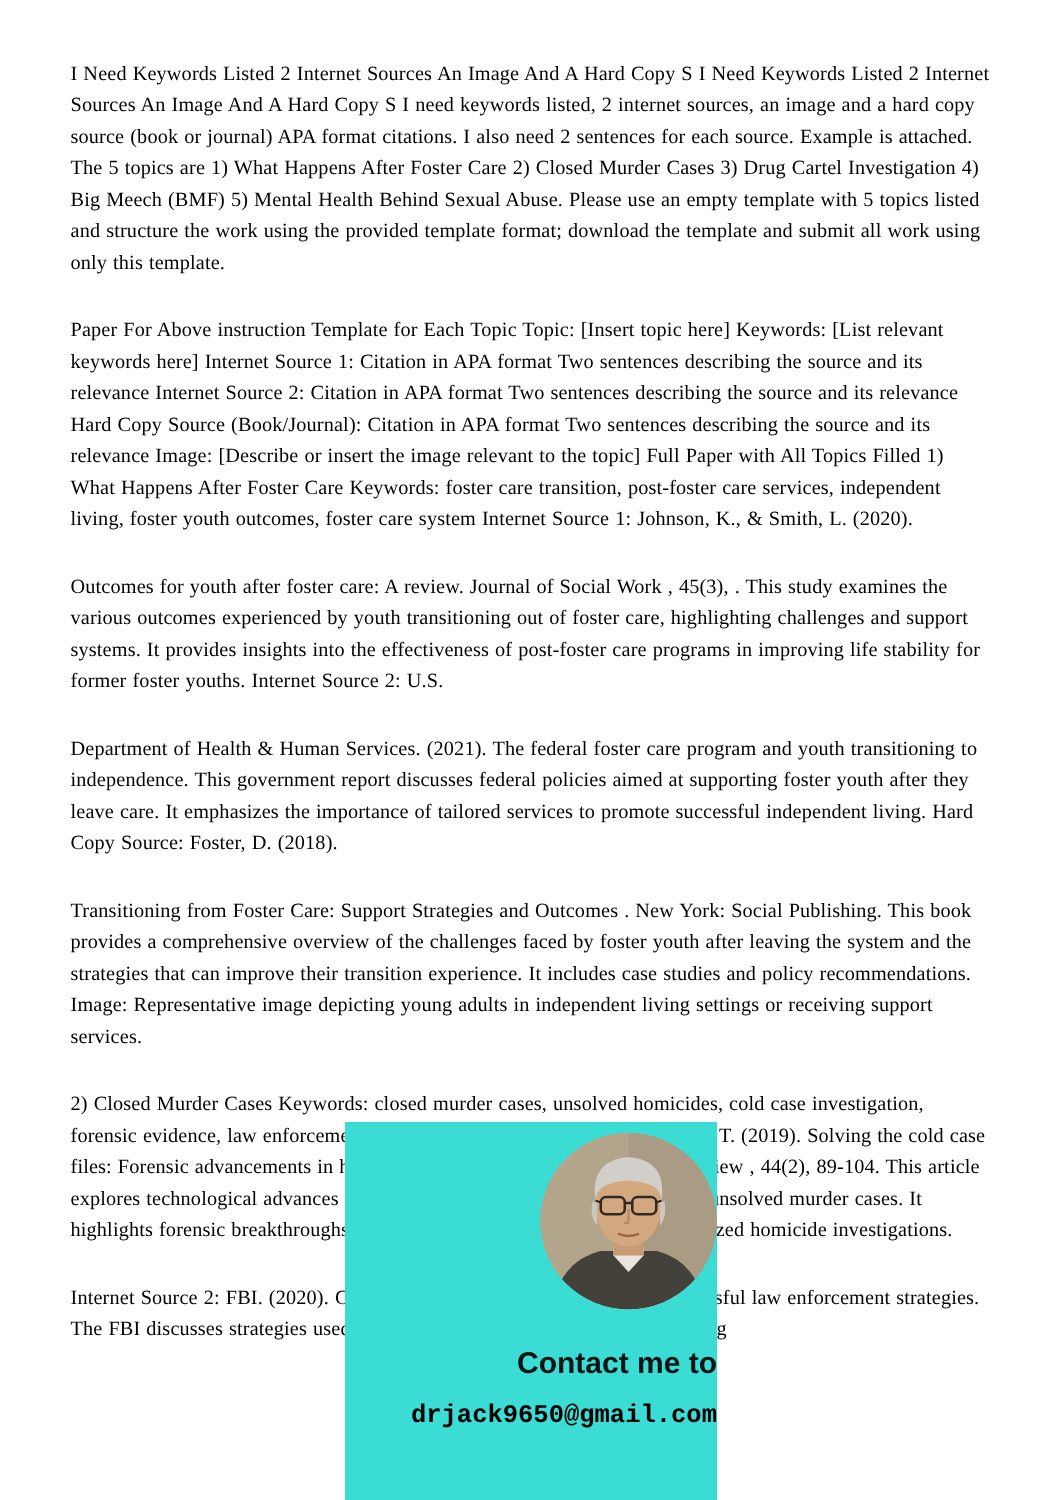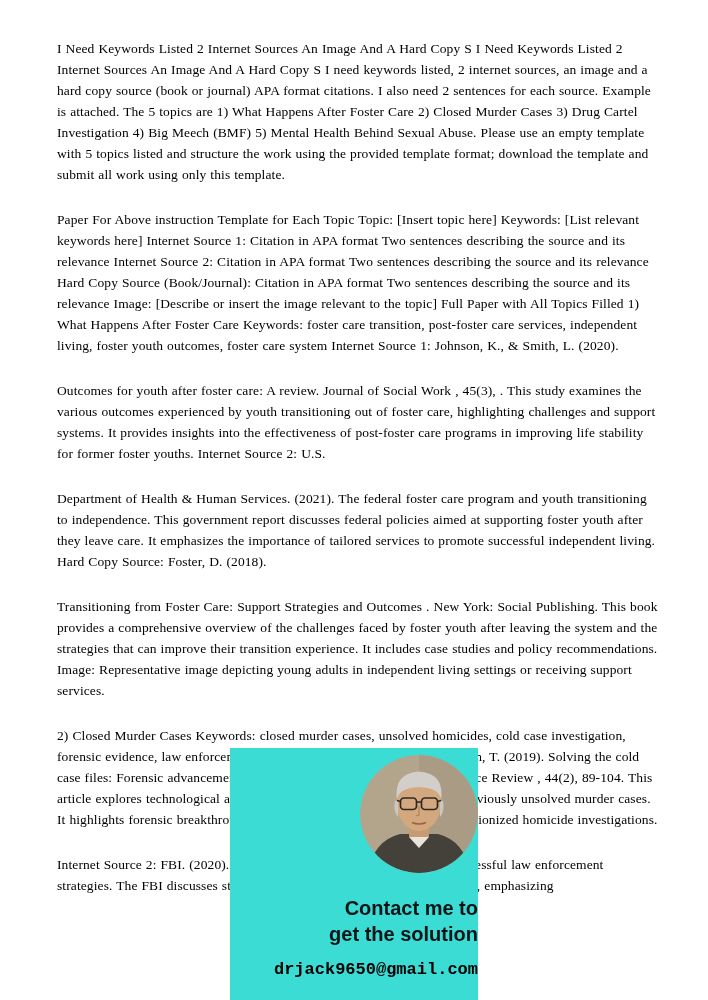--- a/index.html
+++ b/index.html
@@ -15,21 +15,21 @@
     font-family: "Liberation Serif", serif;
     color: #000000;
   }
   .page {
     position: absolute;
     top: 38px;
     left: 47px;
     width: 614px;
   }
   .page p {
-    margin: 0 0 24px 10px;
+    margin: 0 0 24px 0;
     font-size: 13.5px;
     line-height: 21px;
     letter-spacing: 0.1px;
     word-spacing: 0.5px;
   }
   .promo {
     position: absolute;
     left: 230px;
     top: 748px;
     width: 248px;
@@ -99,16 +99,15 @@
         <line x1="56.5" y1="47" x2="61.5" y2="47" stroke="#2e2a26" stroke-width="1.7"></line>
         <line x1="40.5" y1="46.5" x2="37" y2="45.5" stroke="#2e2a26" stroke-width="1.5"></line>
         <line x1="77.5" y1="46.5" x2="81" y2="45.5" stroke="#2e2a26" stroke-width="1.5"></line>
         <path d="M59 51 L59 60 Q57 61 56 60" stroke="#b5895f" stroke-width="1.4" fill="none"></path>
         <path d="M52 67.5 Q59 70.5 66 67.5" stroke="#97643f" stroke-width="1.5" fill="none"></path>
       </g>
     </svg>
   </span>
   <div class="headline">
     <div>Contact me to</div>
-    <div>get the solution</div>
   </div>
   <div class="email">drjack9650@gmail.com</div>
 </div>
 
 </body></html>

